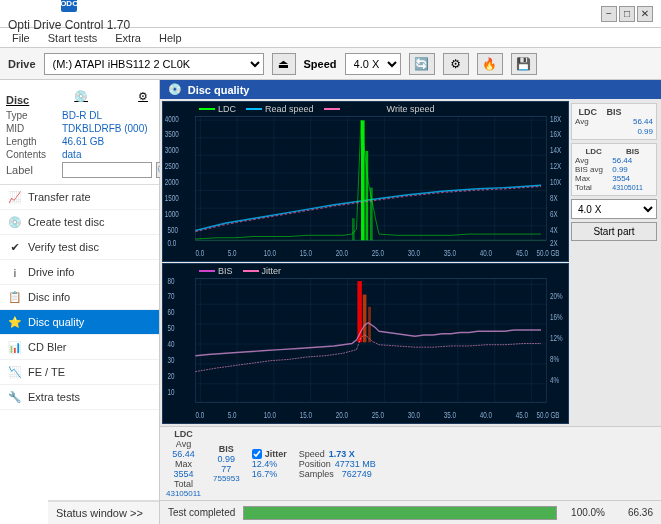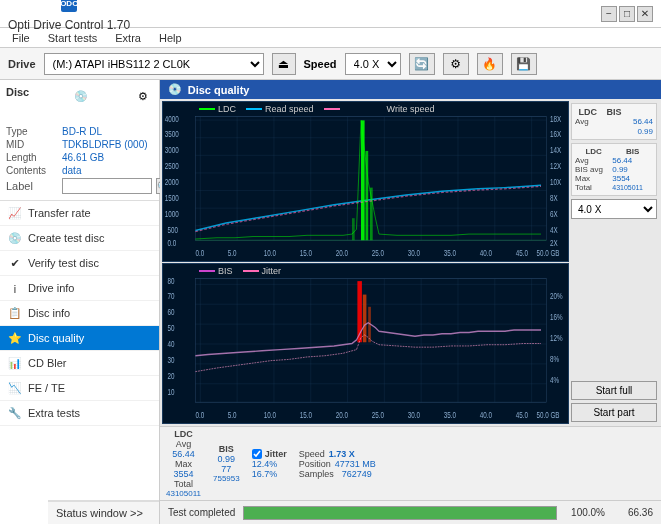--- a/index.html
+++ b/index.html
@@ -25,21 +25,21 @@
     .speed-label { font-size: 11px; font-weight: bold; }
     .speed-select { height: 22px; border: 1px solid #999; background: white; font-size: 11px; padding: 0 4px; }
     .toolbar-btn { width: 26px; height: 22px; border: 1px solid #999; background: #e8e8e8; cursor: pointer; display: flex; align-items: center; justify-content: center; font-size: 12px; }
     
     
     .main-layout { display: flex; height: calc(524px - 28px - 20px - 32px); }
     
     
     .sidebar { width: 160px; background: #fff; border-right: 1px solid #ccc; display: flex; flex-direction: column; }
     .disc-info-panel { padding: 6px; border-bottom: 1px solid #ddd; }
-    .disc-info-header { display: flex; align-items: flex-start; justify-content: space-between; margin-bottom: 20px; }
+    .disc-info-header { display: flex; align-items: flex-end; justify-content: space-between; margin-bottom: 4px; text-decoration: underline; }
     .disc-info-title { font-size: 11px; font-weight: bold; color: #333; }
     .disc-icon { width: 20px; height: 20px; display: flex; align-items: center; justify-content: center; }
     .info-row { display: flex; gap: 4px; margin-bottom: 2px; font-size: 10px; }
     .info-key { color: #555; min-width: 52px; }
     .info-val { color: #1565c0; font-weight: 500; }
     .info-val-data { color: #1565c0; }
     .label-row { display: flex; align-items: center; gap: 4px; margin-top: 2px; }
     .label-input { height: 16px; border: 1px solid #999; font-size: 10px; width: 90px; padding: 0 2px; }
     .label-btn { width: 18px; height: 16px; border: 1px solid #999; background: #e8e8e8; cursor: pointer; display: flex; align-items: center; justify-content: center; font-size: 10px; }
     
@@ -367,21 +367,20 @@
               <td style="color:#1565c0;font-size:7px;">43105011</td>
             </tr>
           </tbody>
             </table>
         </div>
 
         <select class="speed-selector" style="width:100%;">
           <option>4.0 X</option>
         </select>
 
-        <button class="action-btn" style="margin-top:auto;">Start full</button>
 
         <button class="action-btn">Start part</button>
       </div>
     </div>
 
     <div style="background:#f0f0f0; border-top:1px solid #ccc; padding:2px 6px; display:flex; gap:12px; align-items:center; font-size:9px;">
       <div style="display:flex;flex-direction:column;align-items:center;">
         <span style="font-weight:bold;color:#444;">LDC</span>
         <span style="color:#444;">Avg</span>
         <span style="color:#1565c0;">56.44</span>

